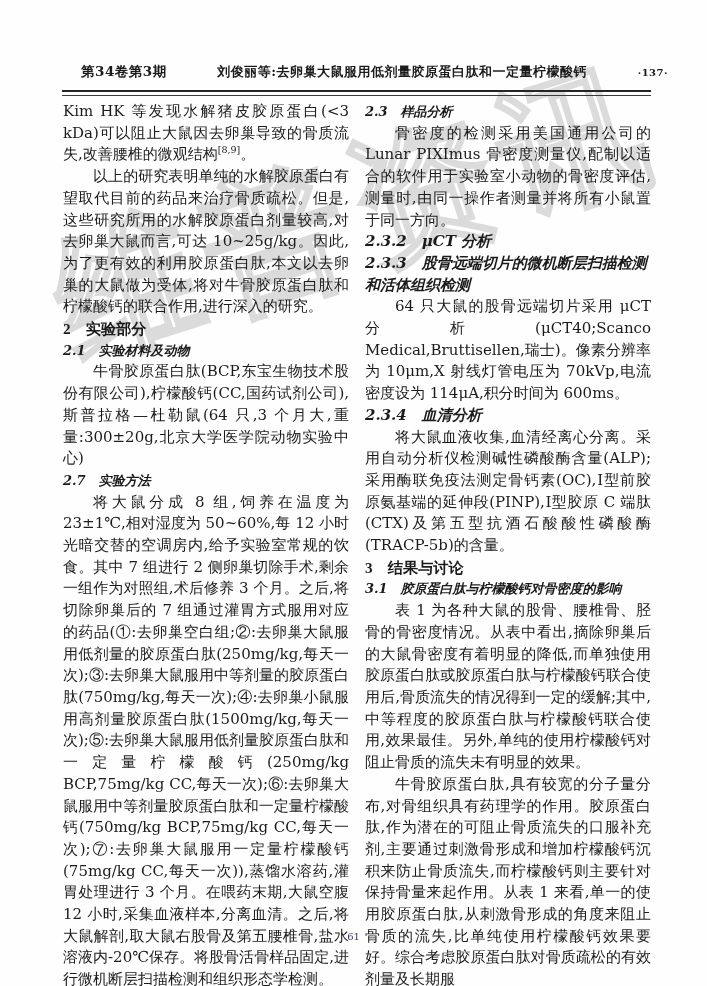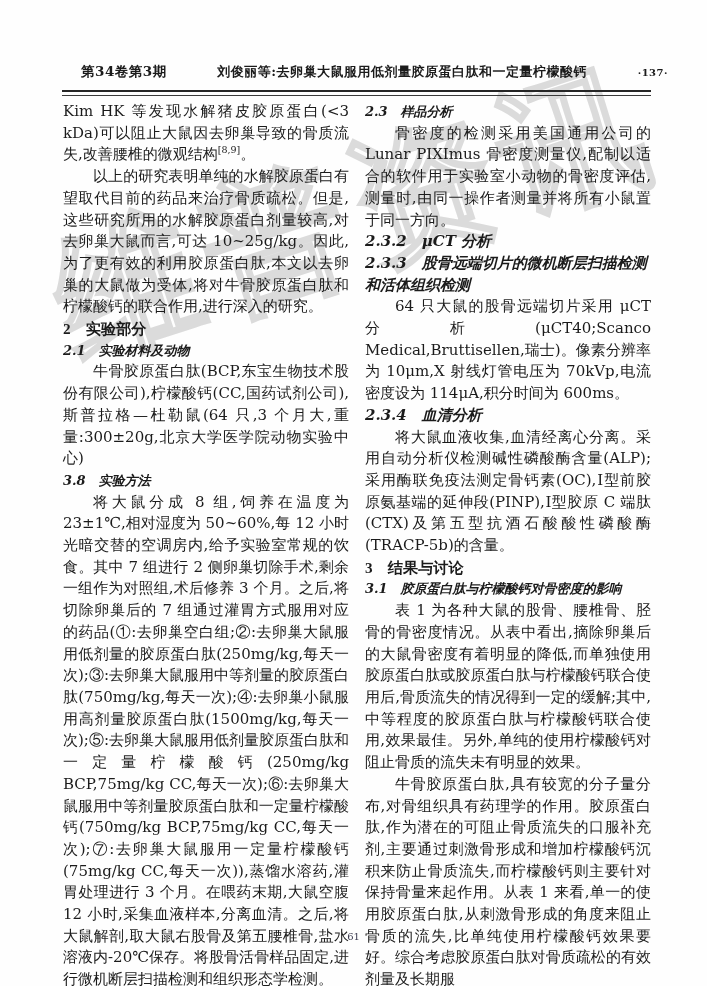--- a/index.html
+++ b/index.html
@@ -70,21 +70,21 @@
   <div class="header-rule"></div>
 
   <div class="columns">
 
     <div class="col">
       <div class="p noindent"><span>Kim HK 等发现水解猪皮胶原蛋白(&lt;3 kDa)可以阻止大鼠因去卵巢导致的骨质流失,改善腰椎的微观结构</span><sup class="cite">[8,9]</sup><span>。</span></div>
       <div class="p">以上的研究表明单纯的水解胶原蛋白有望取代目前的药品来治疗骨质疏松。但是,这些研究所用的水解胶原蛋白剂量较高,对去卵巢大鼠而言,可达 10~25g/kg。因此,为了更有效的利用胶原蛋白肽,本文以去卵巢的大鼠做为受体,将对牛骨胶原蛋白肽和柠檬酸钙的联合作用,进行深入的研究。</div>
       <div class="h1">2　实验部分</div>
       <div class="h2">2.1　实验材料及动物</div>
       <div class="p">牛骨胶原蛋白肽(BCP,东宝生物技术股份有限公司),柠檬酸钙(CC,国药试剂公司),斯普拉格—杜勒鼠(64 只,3 个月大,重量:300±20g,北京大学医学院动物实验中心)</div>
-      <div class="h2">3.8　实验方法</div>
+      <div class="h2">2.7　实验方法</div>
       <div class="p">将大鼠分成 8 组,饲养在温度为 23±1℃,相对湿度为 50~60%,每 12 小时光暗交替的空调房内,给予实验室常规的饮食。其中 7 组进行 2 侧卵巢切除手术,剩余一组作为对照组,术后修养 3 个月。之后,将切除卵巢后的 7 组通过灌胃方式服用对应的药品(①:去卵巢空白组;②:去卵巢大鼠服用低剂量的胶原蛋白肽(250mg/kg,每天一次);③:去卵巢大鼠服用中等剂量的胶原蛋白肽(750mg/kg,每天一次);④:去卵巢小鼠服用高剂量胶原蛋白肽(1500mg/kg,每天一次);⑤:去卵巢大鼠服用低剂量胶原蛋白肽和一定量柠檬酸钙(250mg/kg BCP,75mg/kg CC,每天一次);⑥:去卵巢大鼠服用中等剂量胶原蛋白肽和一定量柠檬酸钙(750mg/kg BCP,75mg/kg CC,每天一次);⑦:去卵巢大鼠服用一定量柠檬酸钙(75mg/kg CC,每天一次)),蒸馏水溶药,灌胃处理进行 3 个月。在喂药末期,大鼠空腹 12 小时,采集血液样本,分离血清。之后,将大鼠解剖,取大鼠右股骨及第五腰椎骨,盐水溶液内-20℃保存。将股骨活骨样品固定,进行微机断层扫描检测和组织形态学检测。</div>
     </div>
 
     <div class="col">
       <div class="h2">2.3　样品分析</div>
       <div class="p">骨密度的检测采用美国通用公司的 Lunar PIXImus 骨密度测量仪,配制以适合的软件用于实验室小动物的骨密度评估,测量时,由同一操作者测量并将所有小鼠置于同一方向。</div>
       <div class="h3">2.3.2　μCT 分析</div>
       <div class="h3">2.3.3　股骨远端切片的微机断层扫描检测和活体组织检测</div>
       <div class="p">64 只大鼠的股骨远端切片采用 μCT 分析(μCT40;Scanco Medical,Bruttisellen,瑞士)。像素分辨率为 10μm,X 射线灯管电压为 70kVp,电流密度设为 114μA,积分时间为 600ms。</div>
       <div class="h3">2.3.4　血清分析</div>

